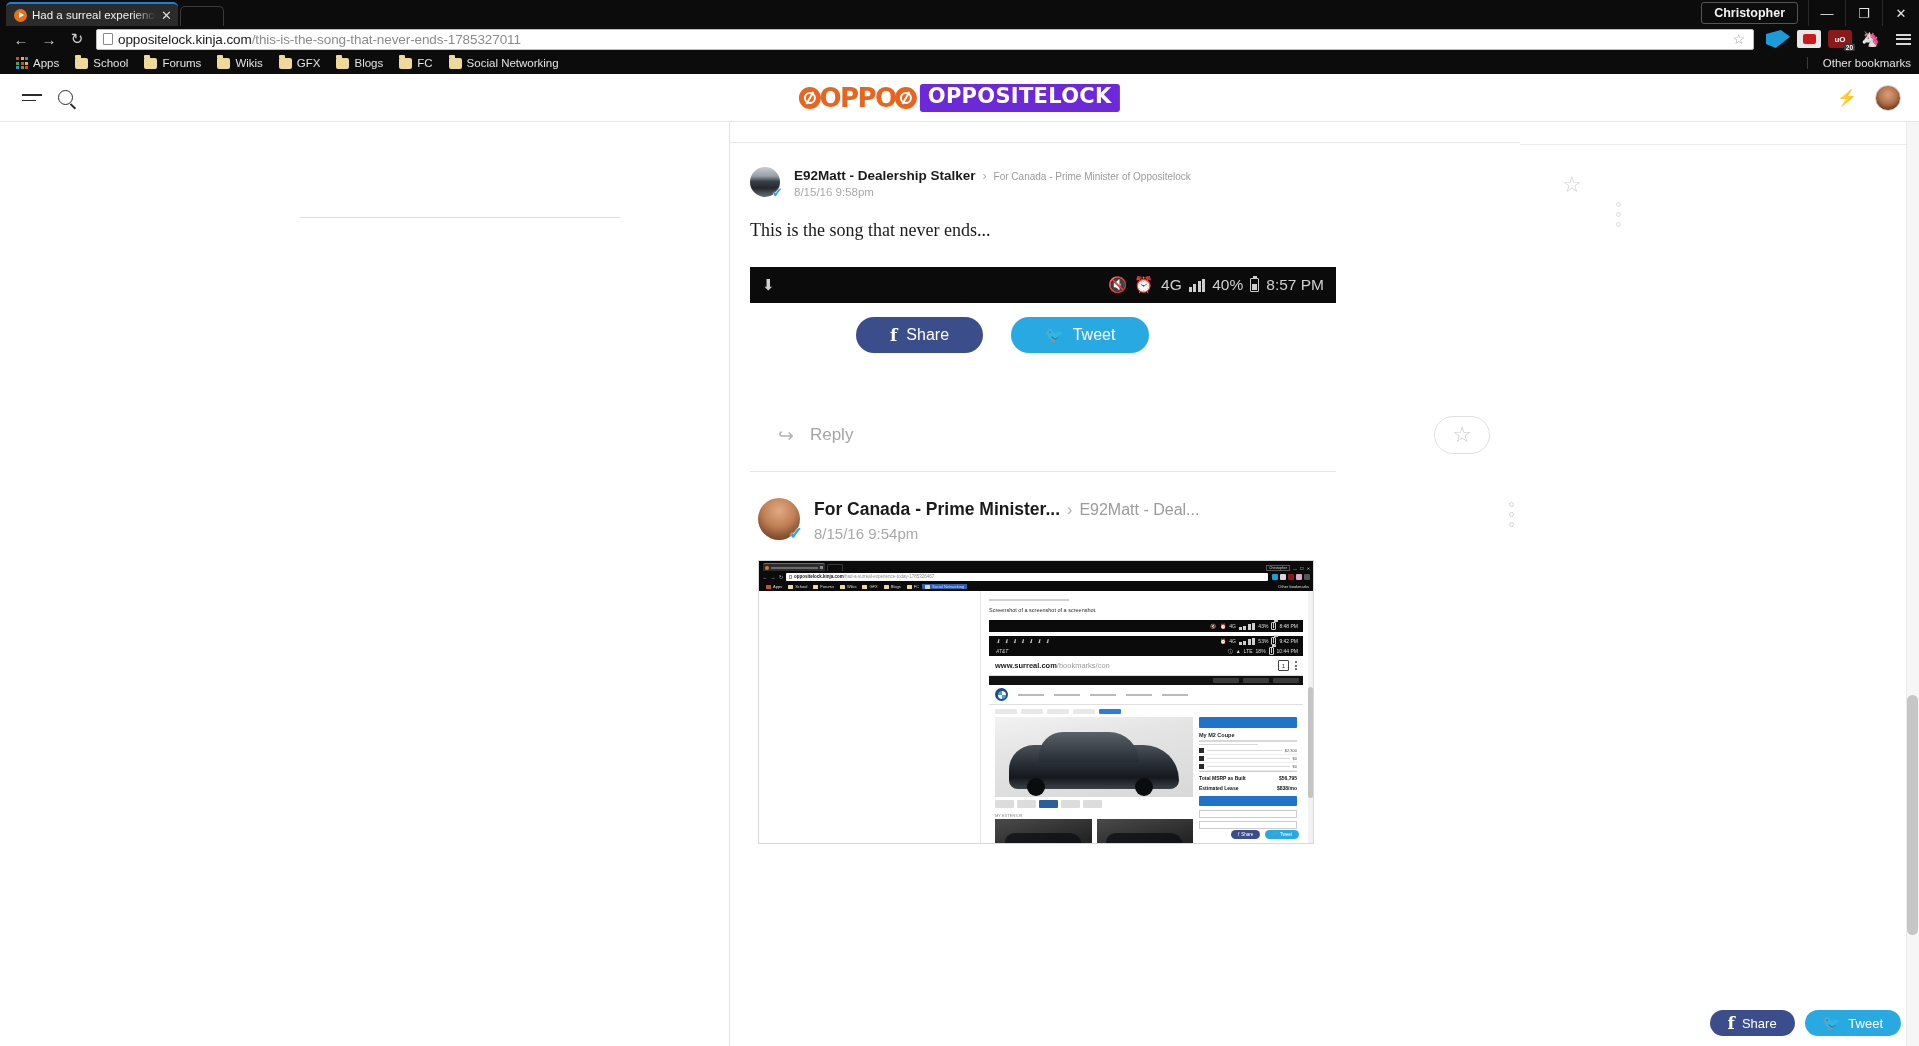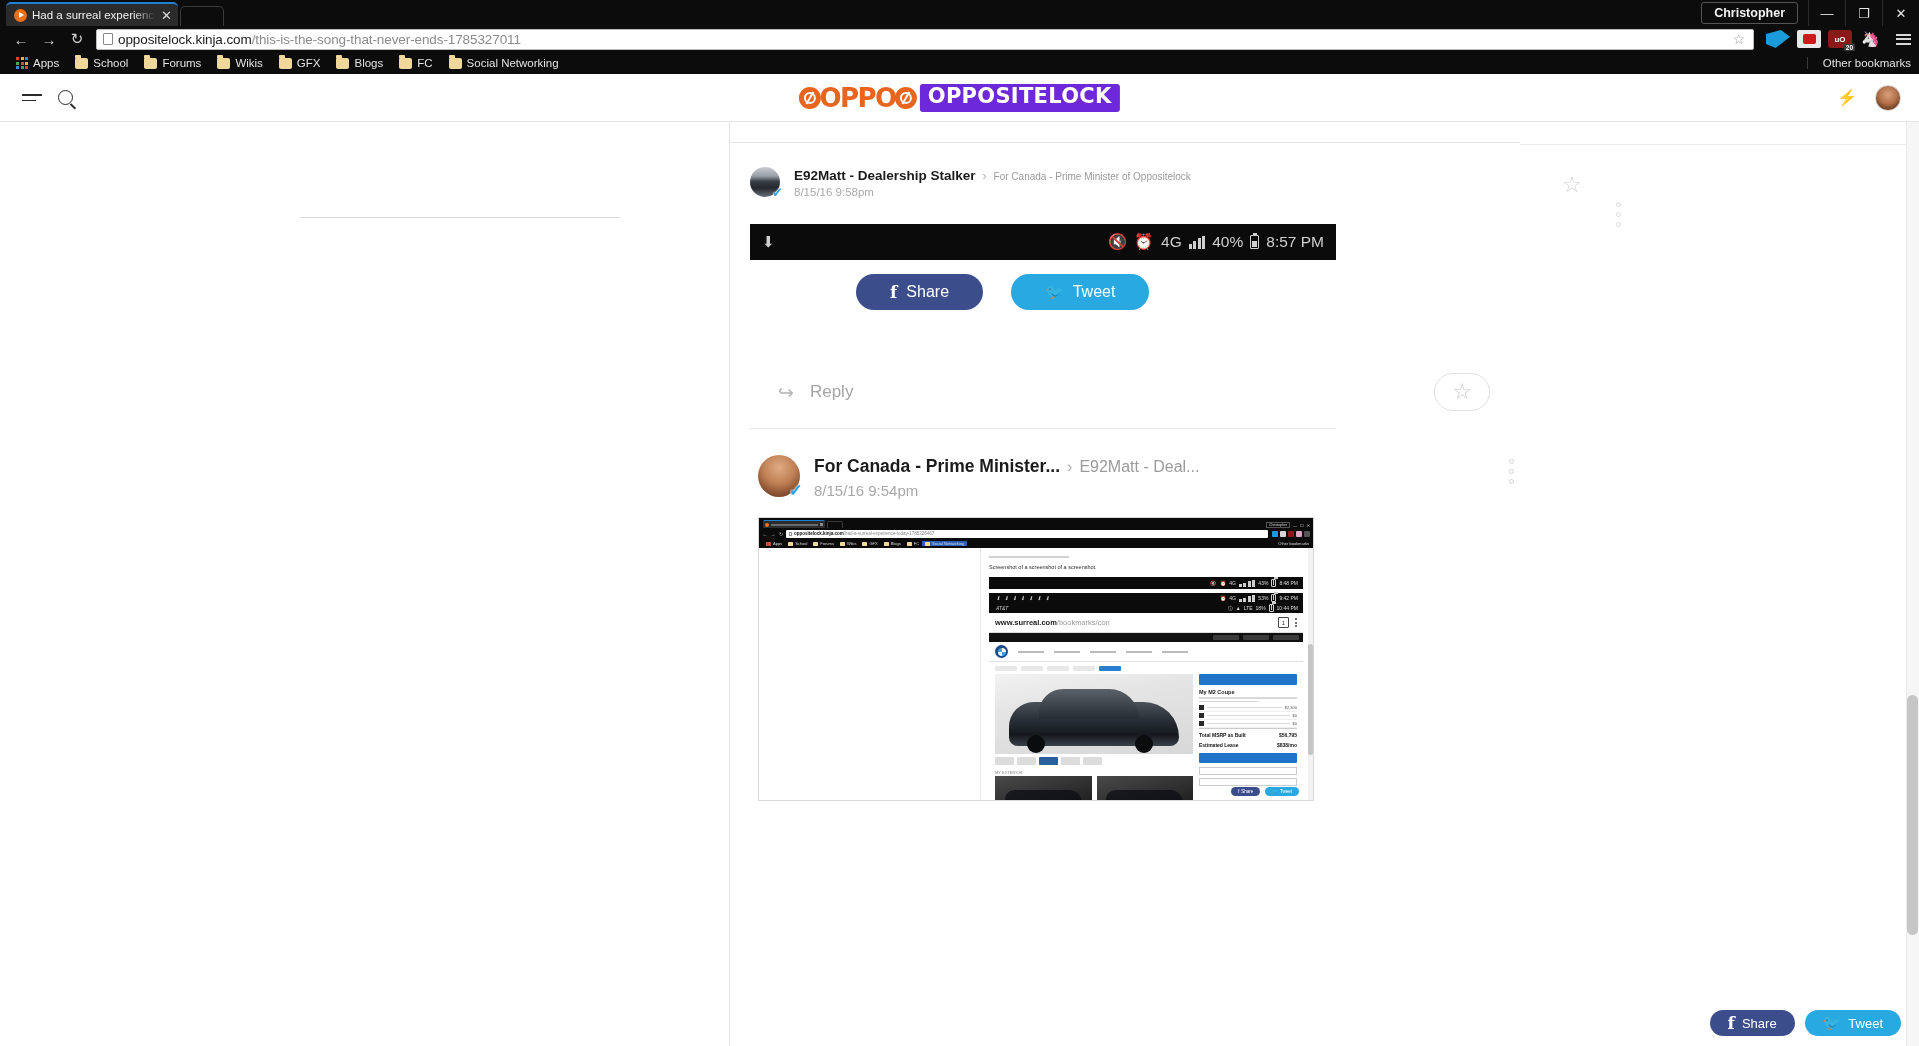--- a/index.html
+++ b/index.html
@@ -421,20 +421,21 @@
             <div class="names">
               <div class="nameline">
                 <span class="author">E92Matt - Dealership Stalker</span>
                 <span class="chev">›</span>
                 <span class="recipient">For Canada - Prime Minister of Oppositelock</span>
               </div>
               <div class="timestamp">8/15/16 9:58pm</div>
             </div>
           </div>
 
+          <div class="postbody">This is the song that never ends...</div>
 
           <div class="embed1">
             <div class="mstatus">
               <span class="left">
                 <span>⬇</span>
               </span>
               <span class="right">
                 <span>🔇</span>
                 <span>⏰</span>
                 <span>4G</span>

